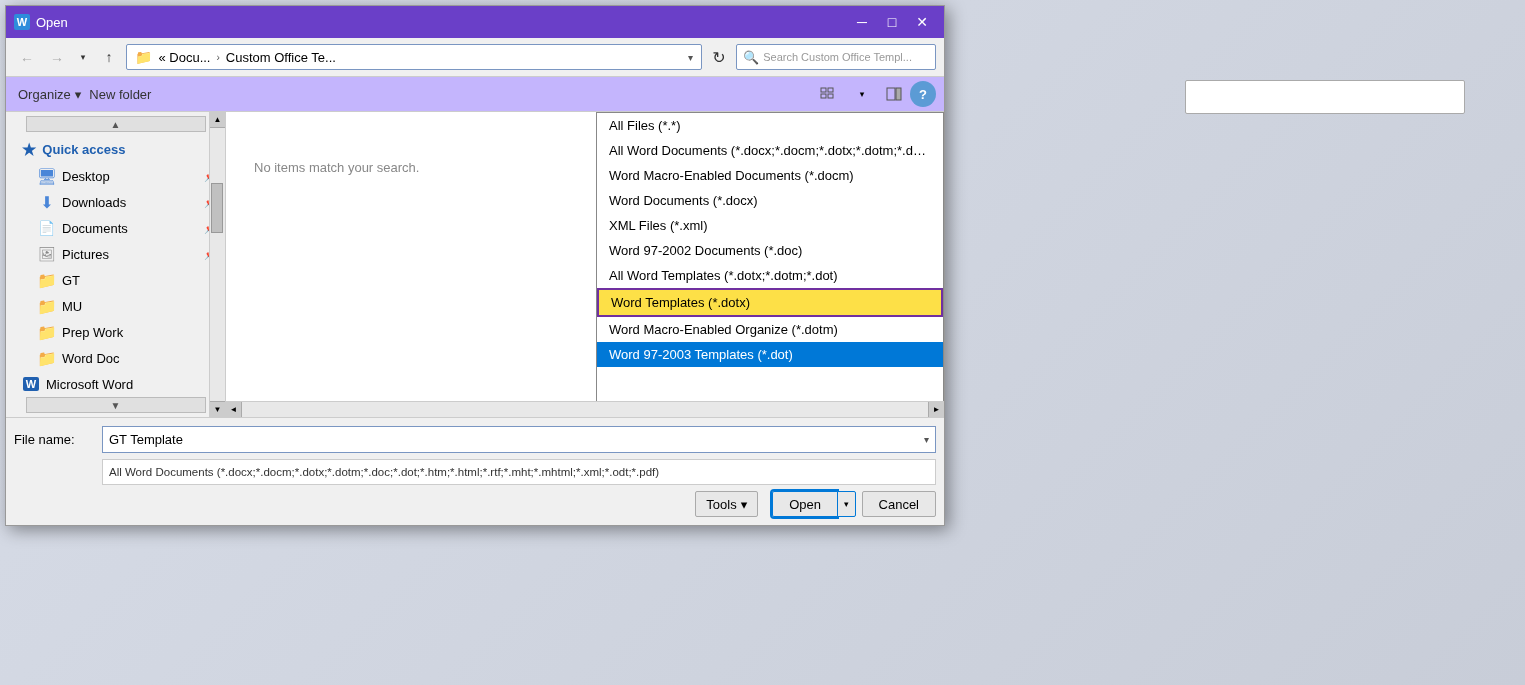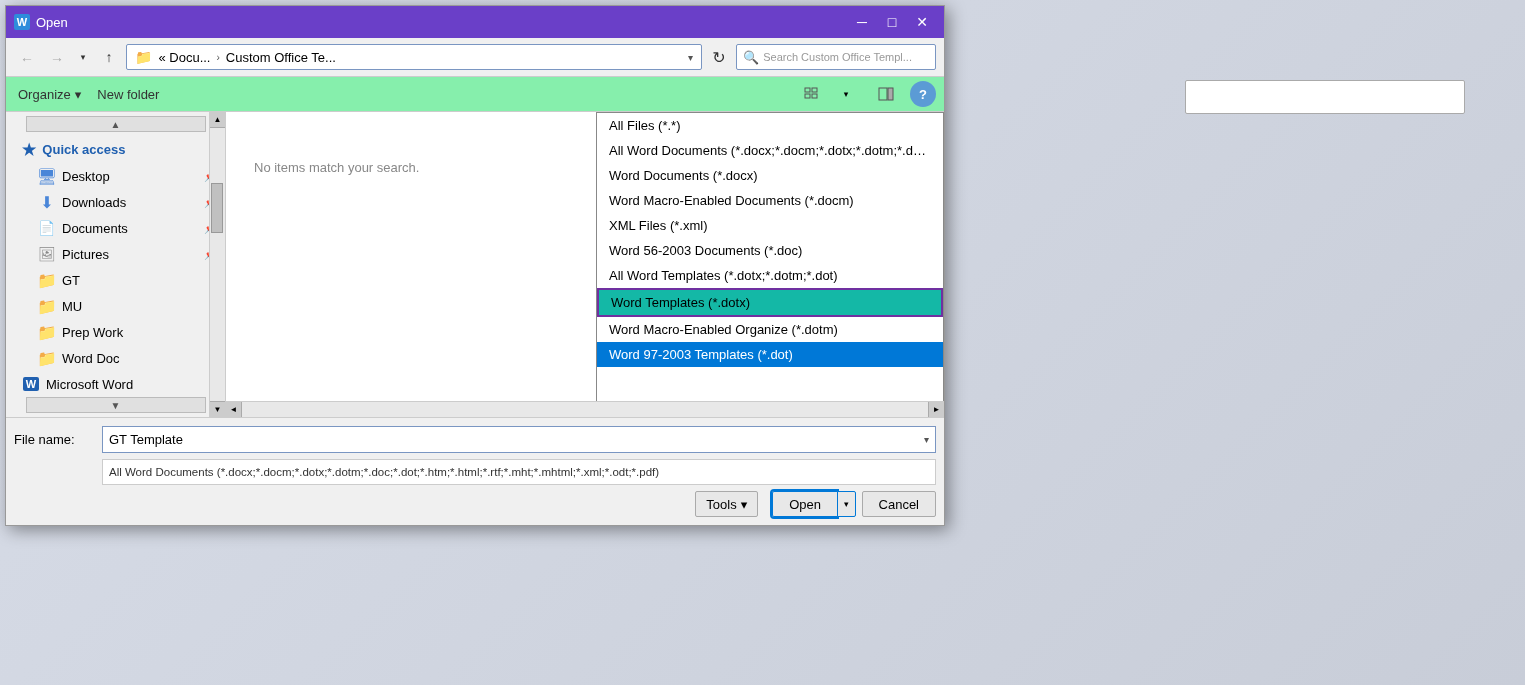--- a/index.html
+++ b/index.html
@@ -149,22 +149,21 @@
       gap: 4px;
     }
     .search-icon { color: #666; font-size: 13px; }
     .search-input-text { color: #999; font-size: 12px; }
 
     
     .toolbar {
       display: flex;
       align-items: center;
       padding: 4px 8px;
-      gap: 8px;
-      background: #86efac;
+      background: #c4b5fd;
       border-bottom: 1px solid #ccc;
     }
     .toolbar-btn {
       background: transparent;
       border: none;
       cursor: pointer;
       font-size: 13px;
       color: #333;
       padding: 2px 4px;
       display: flex;
@@ -316,21 +315,21 @@
       white-space: nowrap;
       overflow: hidden;
       text-overflow: ellipsis;
     }
     .dropdown-item.selected-blue {
       background: #0078d7;
       color: white;
     }
     .dropdown-item.selected-outline {
       border: 2px solid #7030a0;
-      background: #14b8a6;
+      background: #fde047;
       color: #000;
     }
 
     
     .bottom-bar {
       border-top: 1px solid #ccc;
       background: #f0f0f0;
       padding: 8px;
       display: flex;
       flex-direction: column;
@@ -606,24 +605,24 @@
 
       <div class="file-area" style="flex:1; position:relative;">
         <div class="no-items-text">No items match your search.</div>
 
         <div class="dropdown-overlay" style="position:absolute; top:0; left:-10px; right:0; bottom:-100px; display:flex; z-index:50;">
           <div class="dropdown-spacer" style="width:380px;"></div>
           <div class="dropdown-list" style="border:1px solid #888; overflow-y:scroll; max-height:380px;">
 
           <div class="dropdown-item">All Files (*.*)</div>
               <div class="dropdown-item">All Word Documents (*.docx;*.docm;*.dotx;*.dotm;*.doc;*.dot;*.htm;*.html;*.rtf;*.mht;*.mhtml;*.xml;*.odt;*.pdf)</div>
+              <div class="dropdown-item">Word Macro-Enabled Documents (*.docm)</div>
               <div class="dropdown-item">Word Documents (*.docx)</div>
-              <div class="dropdown-item">Word Macro-Enabled Documents (*.docm)</div>
               <div class="dropdown-item">XML Files (*.xml)</div>
-              <div class="dropdown-item">Word 56-2003 Documents (*.doc)</div>
+              <div class="dropdown-item">Word 97-2002 Documents (*.doc)</div>
               <div class="dropdown-item">All Word Templates (*.dotx;*.dotm;*.dot)</div>
               <div class="dropdown-item selected-outline">Word Templates (*.dotx)</div>
               <div class="dropdown-item">Word Macro-Enabled Organize (*.dotm)</div>
               <div class="dropdown-item selected-blue">Word 97-2003 Templates (*.dot)</div>
             </div>
         </div>
       </div>
 
       <div class="hscroll-bar" style="height:16px; display:flex; align-items:center;">
         <div style="width:16px; height:16px; background:#ccc; border-right:1px solid #aaa; display:flex;align-items:center;justify-content:center; font-size:8px; cursor:pointer; flex-shrink:0;">◄</div>

